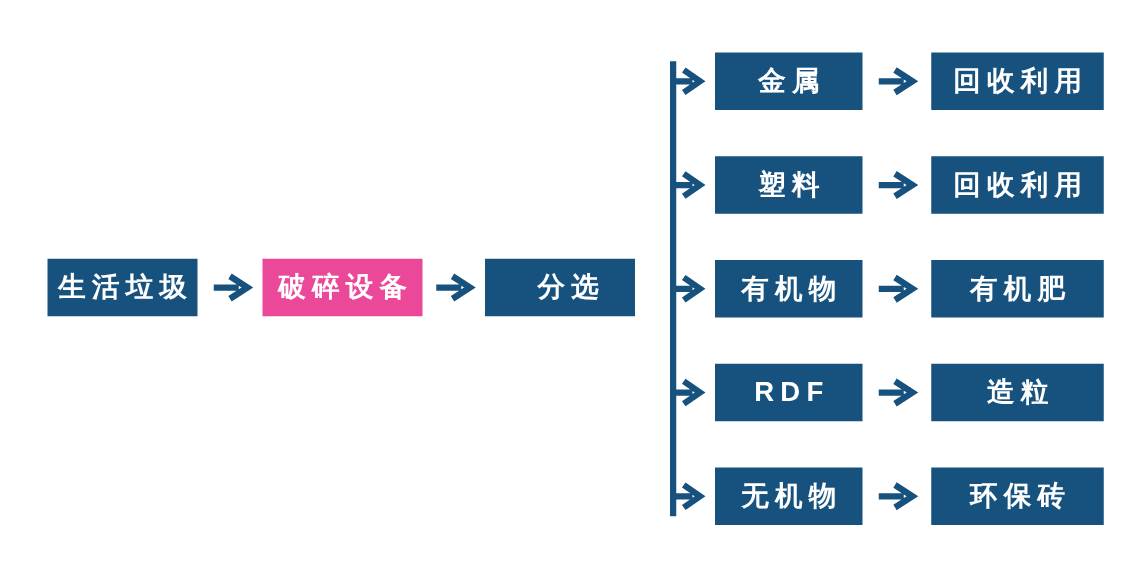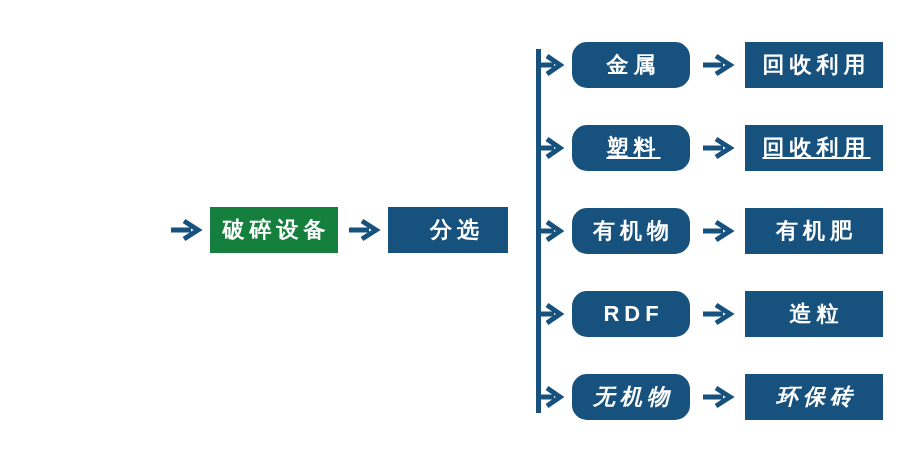--- a/index.html
+++ b/index.html
@@ -16,55 +16,58 @@
     display:flex;align-items:center;justify-content:center;
     color:#ffffff;
     font-size:22px;
     font-weight:bold;
     letter-spacing:5px;
     text-indent:5px; 
     box-sizing:border-box;
     white-space:nowrap;
   }
   .blue{background:#17527E;}
-  .red{background:#15803d;}
+  .red{background:#ec4899;}
   
   .n-start{left:38px;top:207px;width:120px;}
   .n-crush{left:210px;top:207px;width:128px;}
   .n-sort{left:388px;top:207px;width:120px;padding-left:13px;}
   .arrow{position:absolute;width:34px;height:24px;}
   .a-main1{left:169px;top:218px;}
   .a-main2{left:347px;top:218px;}
   
   .vline{
     position:absolute;
     left:536px;top:49px;
     width:5px;height:364px;
     background:#17527E;
   }
   
   .row0{top:42px;} .row1{top:125px;} .row2{top:208px;} .row3{top:291px;} .row4{top:374px;}
   .b-arrow{position:absolute;left:539px;width:26px;height:24px;}
-  .src{position:absolute;left:572px;width:118px;border-radius:15px;}
+  .src{position:absolute;left:572px;width:118px;}
   .m-arrow{position:absolute;left:701px;width:34px;height:24px;}
   .res{position:absolute;left:745px;width:138px;}
   .row0 .b-arrow,.row0 .m-arrow{top:53px;}
   .row1 .b-arrow,.row1 .m-arrow{top:136px;}
   .row2 .b-arrow,.row2 .m-arrow{top:219px;}
   .row3 .b-arrow,.row3 .m-arrow{top:302px;}
   .row4 .b-arrow,.row4 .m-arrow{top:385px;}
-  .row0 .node{top:42px;} .row1 .node{top:125px;text-decoration:underline;} .row2 .node{top:208px;}
-  .row3 .node{top:291px;text-align:center;} .row4 .node{top:374px;font-style:italic;}
+  .row0 .node{top:42px;} .row1 .node{top:125px;} .row2 .node{top:208px;}
+  .row3 .node{top:291px;text-align:center;} .row4 .node{top:374px;}
   svg{display:block;}
 </style>
 </head>
 <body>
 
 <div class="canvas">
 
+  <div class="node blue n-start">
+    <span>生活垃圾</span>
+  </div>
 
   <div class="arrow a-main1">
     <svg width="34" height="24" viewBox="0 0 34 24">
       <path d="M2 12 L22 12 M15 3 L29 12 L15 21" fill="none" stroke="#17527E" stroke-width="5"></path>
     </svg>
   </div>
 
   <div class="node red n-crush">
     <span>破碎设备</span>
   </div>

